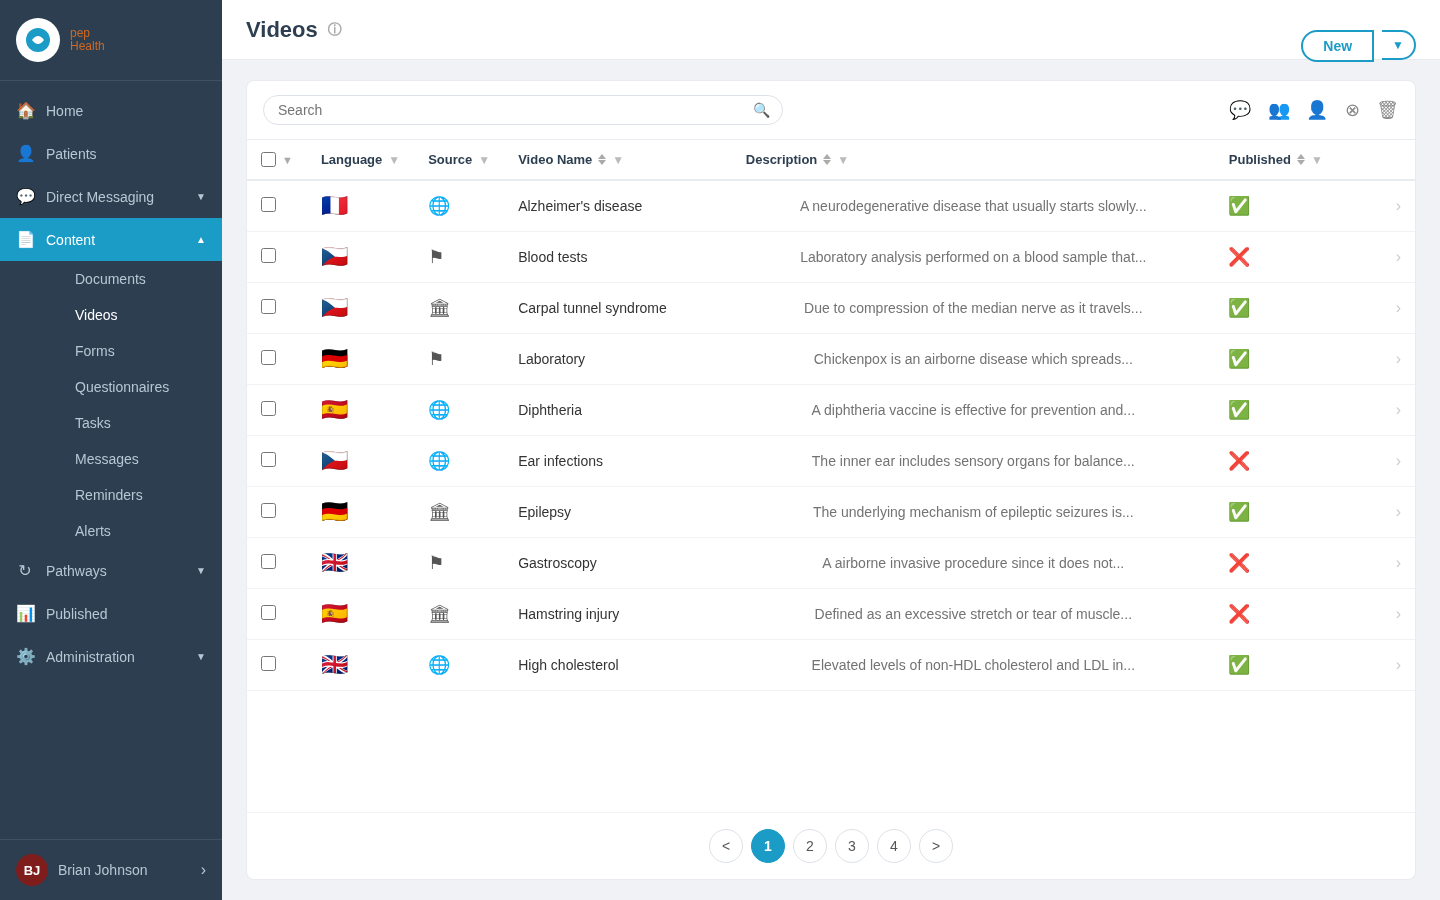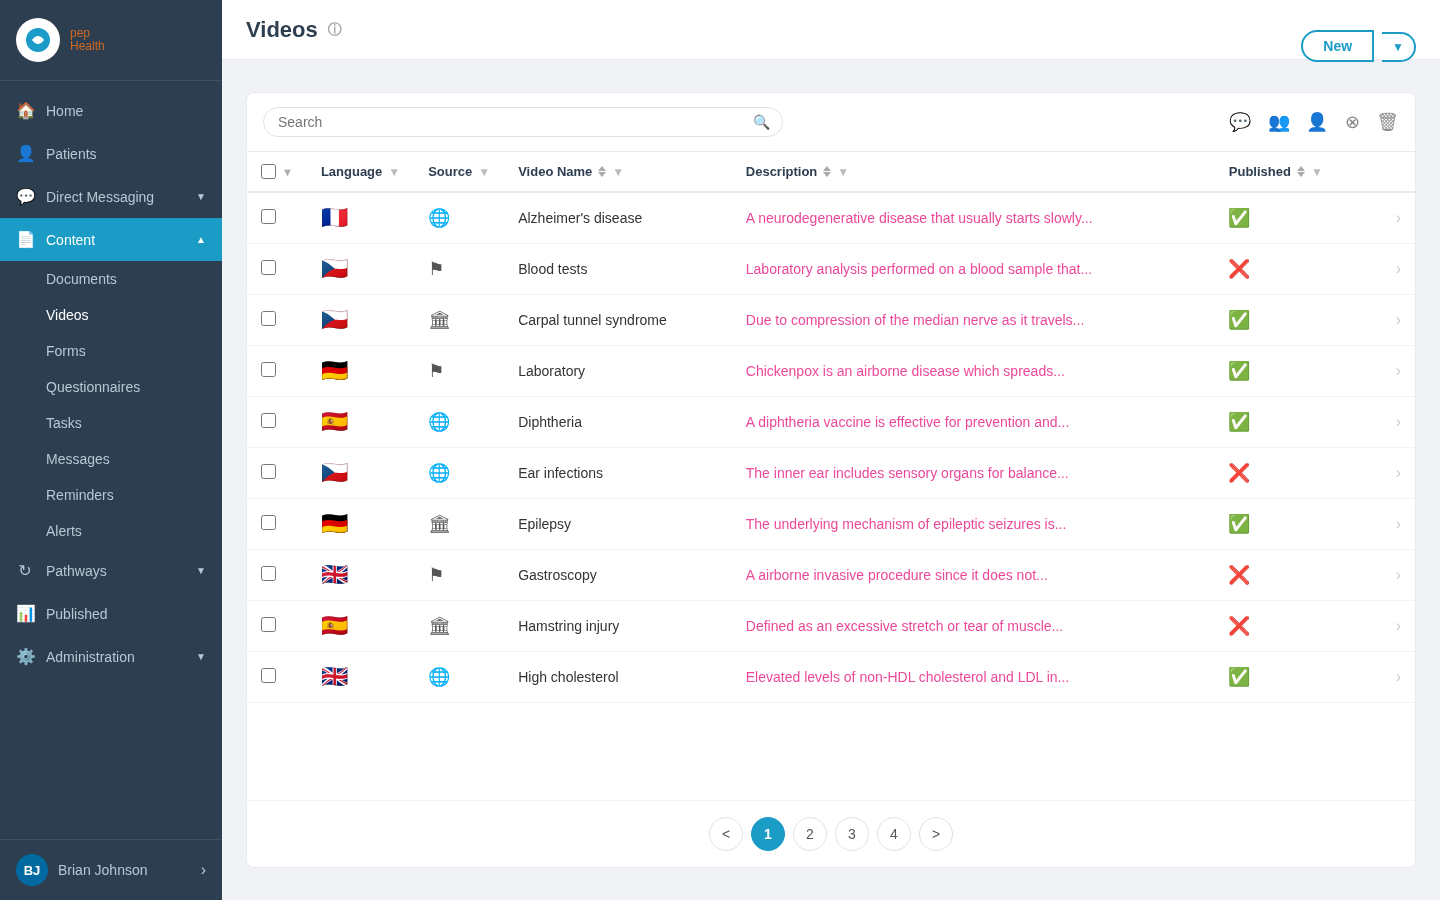--- a/index.html
+++ b/index.html
@@ -53,50 +53,51 @@
     .nav-item .nav-icon { width: 18px; text-align: center; font-size: 16px; }
     .nav-item .nav-label { flex: 1; }
     .nav-item .chevron { font-size: 10px; }
     .nav-sub-item {
       display: flex;
       align-items: center;
       padding: 10px 16px 10px 46px;
       color: #b8c7d4;
       cursor: pointer;
       font-size: 14px;
+      margin-left: 29px;
     }
     .nav-sub-item.active-sub { color: white; font-weight: 500; }
     .sidebar-footer {
       border-top: 1px solid rgba(255,255,255,0.1);
       padding: 14px 16px;
       display: flex;
       align-items: center;
       justify-content: space-between;
     }
     .user-info { display: flex; align-items: center; gap: 10px; }
-    .user-avatar { width: 32px; height: 32px; background: #0369a1; border-radius: 50%; display: flex; align-items: center; justify-content: center; color: white; font-size: 13px; font-weight: 600; }
+    .user-avatar { width: 32px; height: 32px; background: #7f1d1d; border-radius: 50%; display: flex; align-items: center; justify-content: center; color: white; font-size: 13px; font-weight: 600; }
     .user-name { color: #b8c7d4; font-size: 14px; }
     .sidebar-collapse { color: #b8c7d4; cursor: pointer; font-size: 16px; }
 
     
     .main { flex: 1; display: flex; flex-direction: column; overflow: hidden; }
 
     
     .header {
       background: white;
       padding: 0 24px;
       height: 60px;
       display: flex;
       align-items: center;
       justify-content: space-between;
       border-bottom: 1px solid #e8ecf0;
     }
     .header-title { font-size: 22px; font-weight: 600; color: #2c3e50; display: flex; align-items: center; gap: 10px; }
     .header-info-icon { color: #aaa; font-size: 14px; cursor: pointer; }
-    .header-actions { display: flex; align-items: flex-end; gap: 8px; margin-top: 33px; }
+    .header-actions { display: flex; align-items: flex-start; gap: 8px; margin-top: 33px; }
     .btn-new {
       background: white;
       border: 2px solid #1a9cc7;
       color: #1a9cc7;
       padding: 6px 20px;
       border-radius: 20px 0 0 20px;
       font-size: 14px;
       font-weight: 600;
       cursor: pointer;
     }
@@ -105,21 +106,21 @@
       border: 2px solid #1a9cc7;
       border-left: none;
       color: #1a9cc7;
       padding: 6px 10px;
       border-radius: 0 20px 20px 0;
       cursor: pointer;
       font-size: 12px;
     }
 
     
-    .content-area { flex: 1; padding: 32px 24px; overflow: hidden; display: flex; flex-direction: column; }
+    .content-area { flex: 1; padding: 20px 24px; overflow: hidden; display: flex; flex-direction: column; }
     .table-container { background: white; border-radius: 8px; border: 1px solid #e8ecf0; flex: 1; display: flex; flex-direction: column; overflow: hidden; }
 
     
     .toolbar { padding: 14px 16px; border-bottom: 1px solid #e8ecf0; display: flex; align-items: center; justify-content: space-between; }
     .search-box { position: relative; }
     .search-input { border: 1px solid #dde2e8; border-radius: 20px; padding: 6px 36px 6px 14px; font-size: 14px; color: #555; width: 520px; outline: none; }
     .search-icon { position: absolute; right: 12px; top: 50%; transform: translateY(-50%); color: #aaa; font-size: 14px; }
     .toolbar-actions { display: flex; align-items: center; gap: 16px; color: #888; font-size: 18px; }
     .toolbar-action { cursor: pointer; }
 
@@ -134,21 +135,21 @@
     .sort-up { border-left: 4px solid transparent; border-right: 4px solid transparent; border-bottom: 5px solid #aaa; }
     .sort-down { border-left: 4px solid transparent; border-right: 4px solid transparent; border-top: 5px solid #aaa; }
     .filter-icon { color: #bbb; font-size: 12px; cursor: pointer; }
     tbody tr { border-bottom: 1px solid #f0f2f5; }
     tbody td { padding: 12px 14px; font-size: 14px; color: #333; vertical-align: middle; }
     .checkbox-cell { width: 40px; }
     .lang-cell { width: 60px; }
     .source-cell { width: 80px; }
     .flag { font-size: 22px; }
     .source-icon { font-size: 18px; color: #555; }
-    .desc-text { color: #ec4899; }
+    .desc-text { color: #737373; text-align: center; }
     .status-icon { font-size: 18px; }
     .status-ok { color: #27ae60; }
     .status-err { color: #e74c3c; }
     .row-chevron { color: #ccc; font-size: 16px; cursor: pointer; text-align: right; }
     .th-check { width: 40px; }
 
     
     .pagination { padding: 16px; display: flex; align-items: center; justify-content: center; gap: 8px; border-top: 1px solid #f0f2f5; }
     .page-btn {
       width: 34px;

